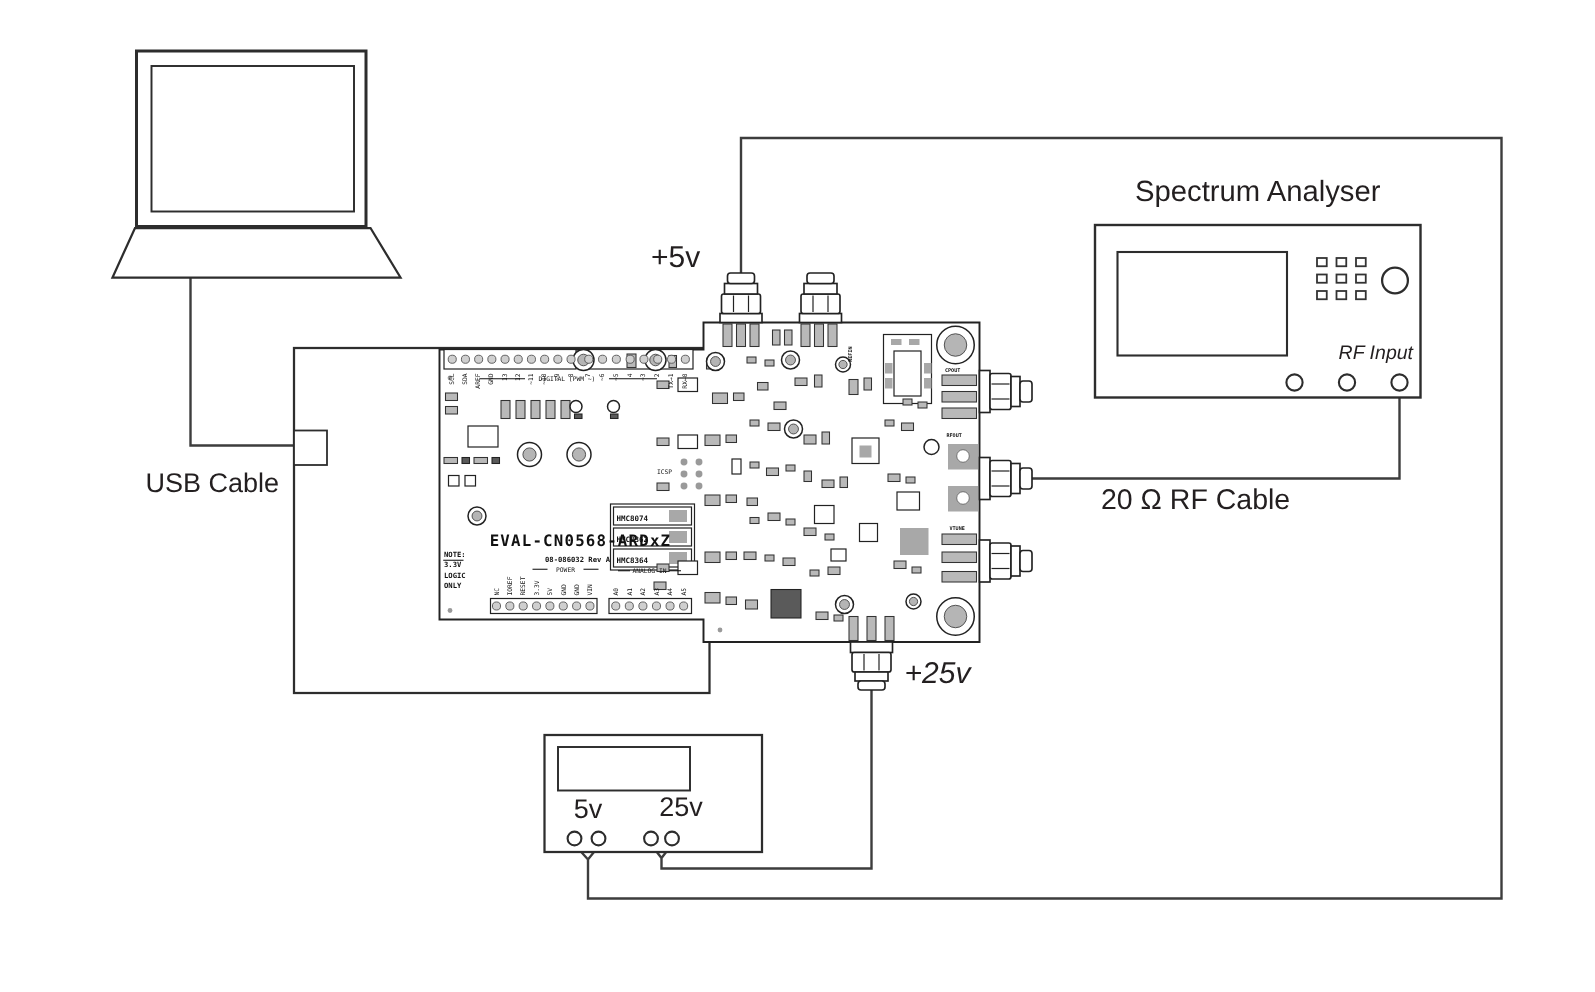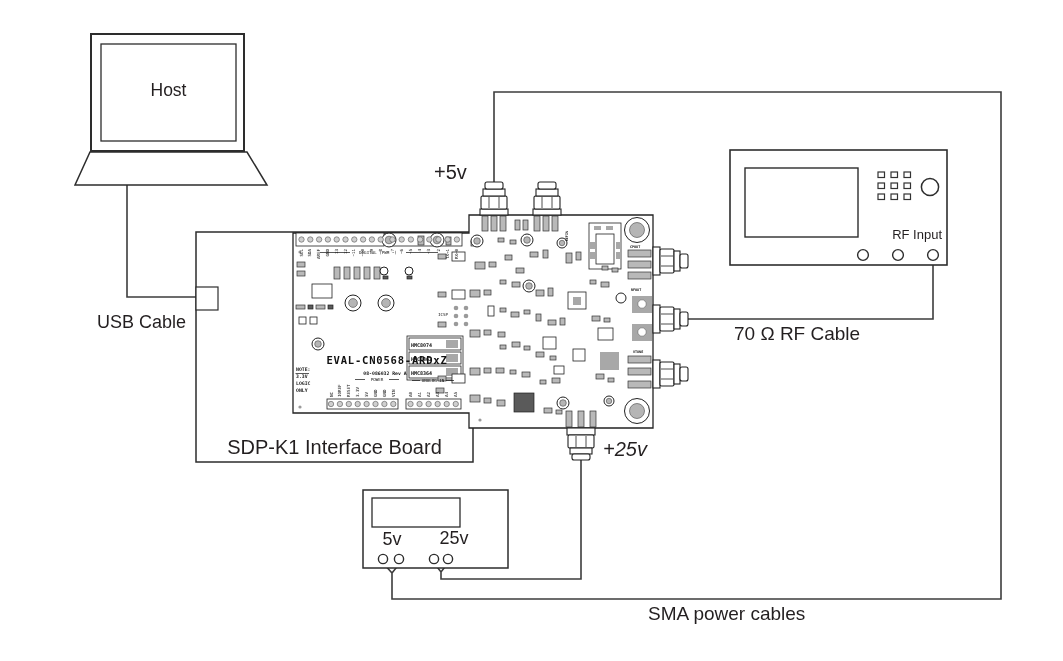--- a/index.html
+++ b/index.html
@@ -1,21 +1,21 @@
 <!DOCTYPE html>
 <html><head>
 <meta charset="utf-8">
 <style>
   html,body{margin:0;padding:0;background:#fff;}
   .stage{position:relative;width:1063px;height:661px;background:#fff;overflow:hidden;
          font-family:"Liberation Sans",sans-serif;color:#231f20;}
   .stage svg{position:absolute;left:0;top:0;}
   .lbl{position:absolute;white-space:nowrap;color:#231f20;text-align:center;}
   .ctr{text-align:center;}
-  .rt{text-align:right;}
+  .rt{text-align:right;font-style:italic;}
   
   .wire{fill:none;stroke:#3d3d3d;stroke-width:1.6;}
   .dev{fill:#fff;stroke:#2d2d2d;}
   .t0{fill:#fff;stroke:#222;stroke-width:0.8;}
   .t1{fill:#b9b9b9;stroke:#333;stroke-width:0.7;}
   .t2{fill:#5a5a5a;stroke:#222;stroke-width:0.7;}
   .t3{fill:#a8a8a8;stroke:none;}
   .ring{fill:#fff;stroke:#222;stroke-width:1;}
   .core{fill:#b5b5b5;stroke:#444;stroke-width:0.6;}
   .dot{fill:#9a9a9a;}
@@ -405,24 +405,22 @@
     <rect class="dev" x="372" y="498" width="88" height="29" stroke-width="1.3" stroke="#666"></rect>
     <g>
       <circle class="dev" cx="383" cy="559" r="4.6" stroke-width="1.4"></circle>
       <circle class="dev" cx="399" cy="559" r="4.6" stroke-width="1.4"></circle>
       <circle class="dev" cx="434" cy="559" r="4.6" stroke-width="1.4"></circle>
       <circle class="dev" cx="448" cy="559" r="4.6" stroke-width="1.4"></circle>
     </g>
   </g>
 </svg>
 
-<div class="lbl ctr" style="left:101px;top:80px;width:135px;font-size:17.5px;">Host</div>
 <div class="lbl" style="left:97px;top:312px;font-size:18px;">USB Cable</div>
-<div class="lbl ctr" style="left:198px;top:436px;width:273px;font-size:20px;">SDP-K1 Interface Board</div>
 <div class="lbl" style="left:434px;top:161px;font-size:20px;">+5v</div>
 <div class="lbl" style="left:603px;top:438px;font-size:20px;font-style:italic;">+25v</div>
+<div class="lbl ctr" style="left:730px;top:117px;width:217px;font-size:19.5px;">Spectrum Analyser</div>
 <div class="lbl rt" style="left:842px;top:227px;width:100px;font-size:13px;">RF Input</div>
-<div class="lbl" style="left:734px;top:323px;font-size:19px;">70 Ω RF Cable</div>
-<div class="lbl" style="left:648px;top:603px;font-size:19px;">SMA power cables</div>
+<div class="lbl" style="left:734px;top:323px;font-size:19px;">20 Ω RF Cable</div>
 <div class="lbl ctr" style="left:371px;top:529px;width:42px;font-size:18px;">5v</div>
 <div class="lbl ctr" style="left:421px;top:528px;width:42px;font-size:18px;margin-left:12px;">25v</div>
 
 </div>
 
 </body></html>

